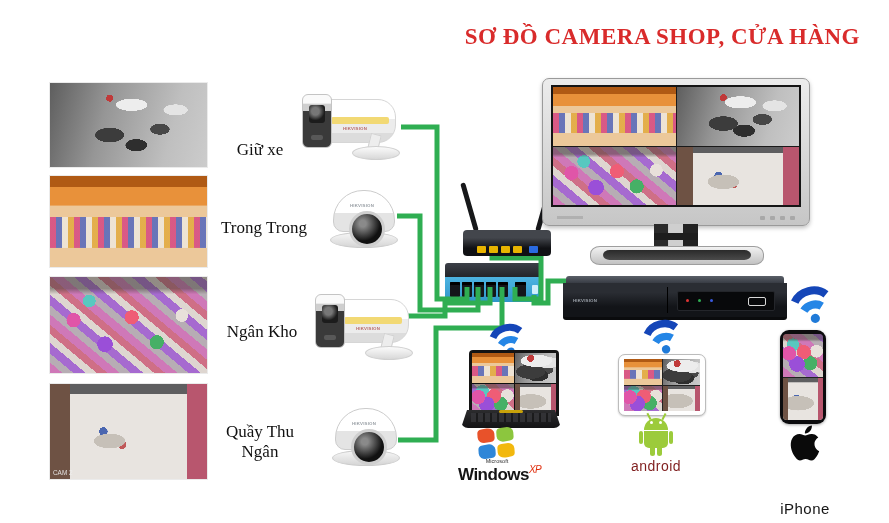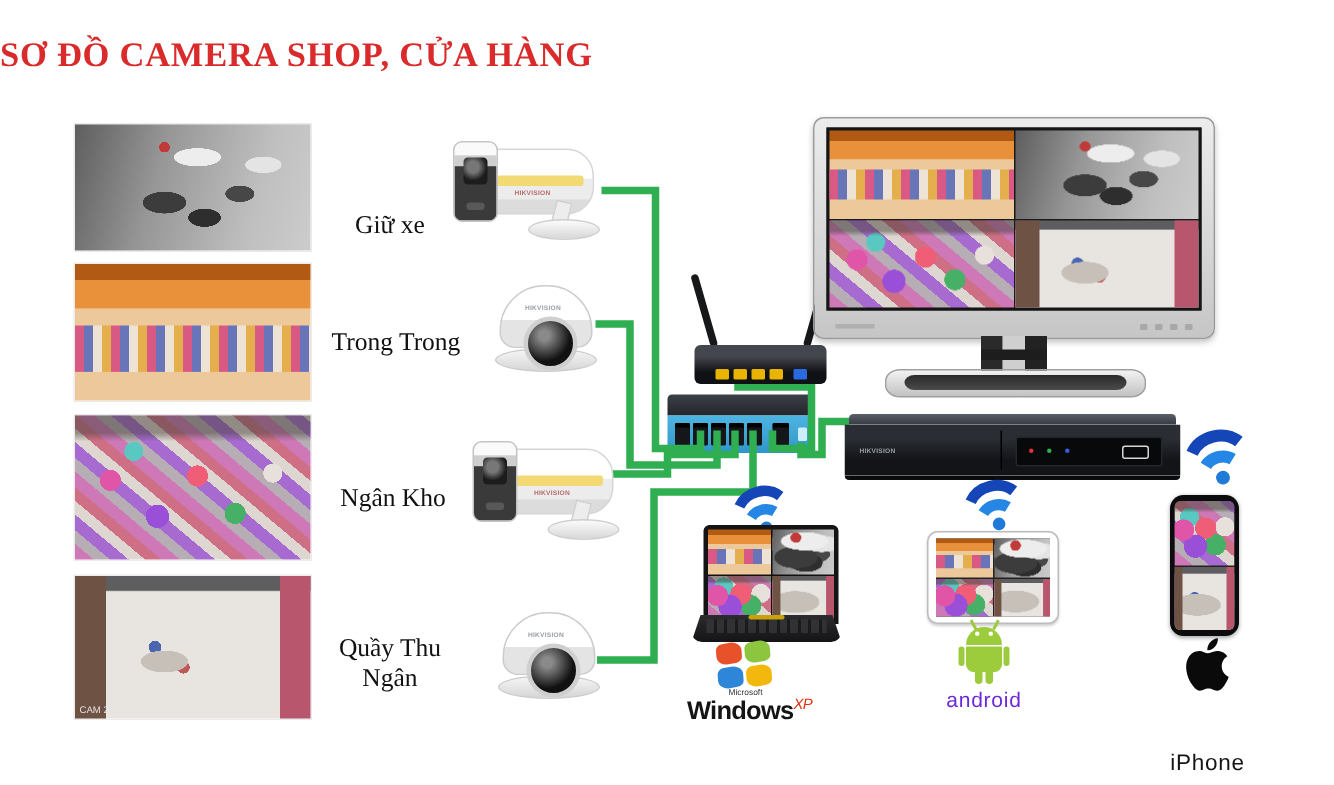--- a/index.html
+++ b/index.html
@@ -1,21 +1,21 @@
 <!DOCTYPE html>
 <html><head>
 <meta charset="utf-8">
 <style>
   html,body{margin:0;padding:0;background:#ffffff;}
   .stage{position:relative;width:889px;height:523px;background:#ffffff;overflow:hidden;
          font-family:"Liberation Sans","DejaVu Sans",sans-serif;}
   .abs{position:absolute;}
 
   
-  .title{left:0;top:24px;width:860px;text-align:left;color:#d92b2b;
+  .title{left:0;top:24px;width:860px;text-align:right;color:#d92b2b;
          font-family:"Liberation Serif","DejaVu Serif",serif;
          font-size:23px;font-weight:bold;letter-spacing:.5px;z-index:2;}
 
   
   .feed-img{width:157px;left:50px;z-index:2;box-shadow:0 0 0 1px rgba(0,0,0,.08);}
   .feed-label{width:92px;text-align:center;color:#111;z-index:2;
               font-family:"Liberation Serif","DejaVu Serif",serif;font-size:17px;line-height:1.15;}
   .watermark{position:absolute;left:3px;bottom:2px;color:#f0f0f0;font-size:8px;
              transform:scale(.8);transform-origin:left bottom;opacity:.9;}
 
@@ -195,21 +195,21 @@
   .bot-head{position:absolute;left:4px;top:2px;width:24px;height:12px;border-radius:12px 12px 0 0;background:#9ccb3b;}
   .bot-head::before,.bot-head::after{content:"";position:absolute;top:3px;width:3px;height:3px;border-radius:50%;background:#fff;}
   .bot-head::before{left:6px;} .bot-head::after{right:6px;}
   .bot-ant-l,.bot-ant-r{position:absolute;top:-3px;width:1.5px;height:7px;background:#9ccb3b;}
   .bot-ant-l{left:8px;transform:rotate(-28deg);} .bot-ant-r{right:8px;transform:rotate(28deg);}
   .bot-body{position:absolute;left:4px;top:15px;width:24px;height:17px;border-radius:0 0 5px 5px;background:#9ccb3b;}
   .bot-arm-l,.bot-arm-r{position:absolute;top:15px;width:4px;height:13px;border-radius:3px;background:#9ccb3b;}
   .bot-arm-l{left:-1px;} .bot-arm-r{right:-1px;}
   .bot-leg-l,.bot-leg-r{position:absolute;top:32px;width:5px;height:8px;border-radius:0 0 3px 3px;background:#9ccb3b;}
   .bot-leg-l{left:10px;} .bot-leg-r{right:10px;}
-  .android-word{position:absolute;left:0;top:42px;width:100%;text-align:center;color:#6d28d9;
+  .android-word{position:absolute;left:0;top:42px;width:100%;text-align:center;color:#7f1d1d;
                 font-size:14px;letter-spacing:.5px;}
 
   
   .phone{left:780px;top:330px;width:46px;height:94px;background:#0c0c0e;border-radius:9px;z-index:6;
          box-shadow:0 1px 3px rgba(0,0,0,.35);}
   .phone-screen{position:absolute;left:3px;top:4px;right:3px;bottom:4px;background:#222;border-radius:4px;
                 overflow:hidden;display:grid;grid-template-rows:1fr 1fr;gap:1px;}
 
   
   .apple{left:766px;top:424px;width:78px;height:58px;z-index:6;text-align:center;}

